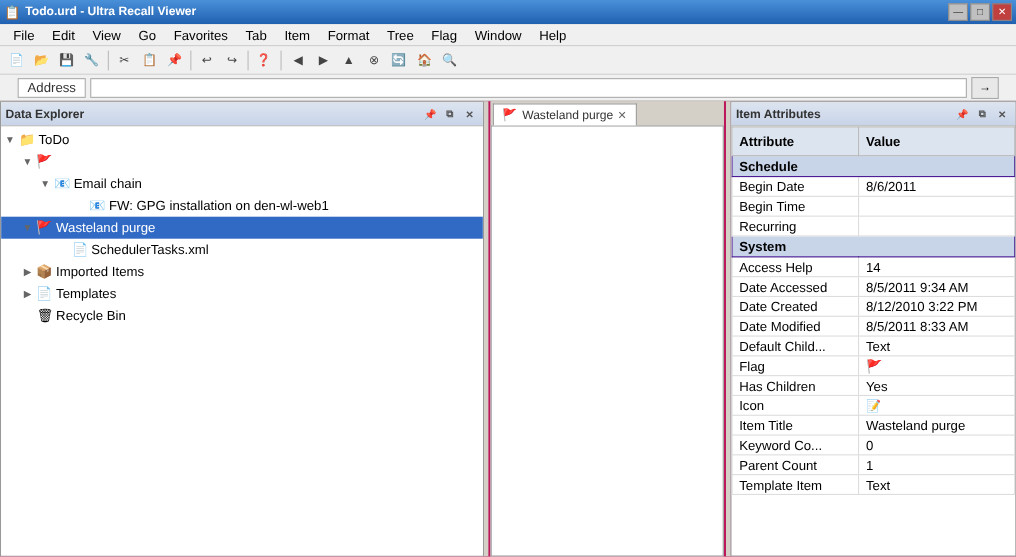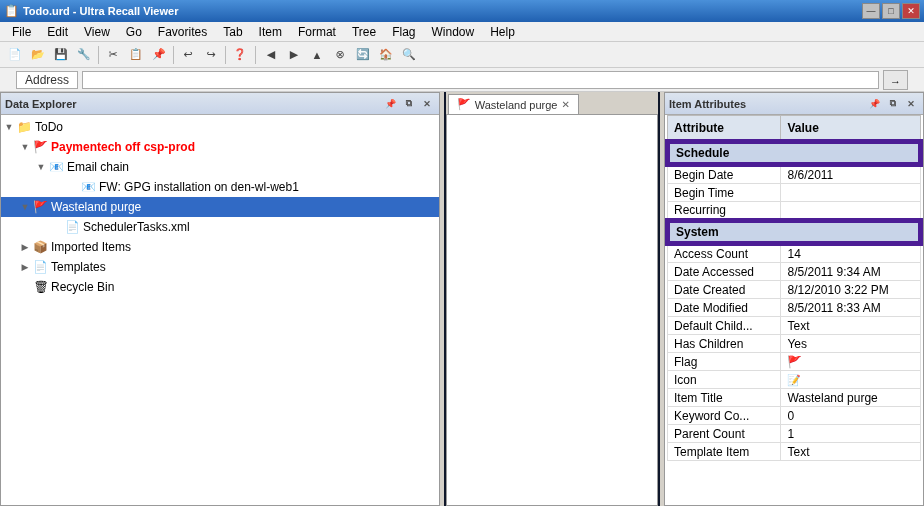--- a/index.html
+++ b/index.html
@@ -83,21 +83,21 @@
     .address-go {
       height: 20px; padding: 0 6px; background: #e8e8e8;
       border: 1px solid #aaa; cursor: pointer; font-size: 11px;
       display: flex; align-items: center;
     }
 
     
     .main-area {
       display: flex;
       height: calc(506px - 22px - 20px - 26px - 24px);
-      background: #0f172a;
+      background: #be185d;
       justify-content: center;
     }
 
     
     .panel {
       display: flex;
       flex-direction: column;
       background: white;
       border: 1px solid #999;
     }
@@ -225,21 +225,21 @@
       height: 26px;
     }
     .attr-table td {
       border: 1px solid #ddd;
       padding: 1px 6px;
       height: 18px;
     }
     .attr-section-header td {
       background: #c8d4e8;
       font-weight: bold;
-      border: 5px solid #4c1d95;
+      border: 1px solid #4c1d95;
       padding: 2px 6px;
     }
     .flag-icon { color: red; font-size: 12px; }
     .icon-img { font-size: 11px; }
 
     
     .attrs-scroll {
       flex: 1;
       overflow: auto;
     }
@@ -328,21 +328,20 @@
 
       <div class="tree-item">
         <span class="tree-expand">▼</span>
         <span class="tree-icon">📁</span>
         <span class="item-label">ToDo</span>
       </div>
 
       <div class="tree-item" style="padding-left:16px">
         <span class="tree-expand">▼</span>
         <span class="tree-icon" style="color:red;">🚩</span>
-        <span class="item-label red">Paymentech off csp-prod</span>
       </div>
 
       <div class="tree-item" style="padding-left:32px">
         <span class="tree-expand">▼</span>
         <span class="tree-icon">📧</span>
         <span class="item-label">Email chain</span>
       </div>
 
       <div class="tree-item" style="padding-left:64px">
         <span class="tree-expand">&nbsp;</span>
@@ -431,50 +430,50 @@
           </tr>
           <tr>
             <td>Recurring</td>
             <td></td>
           </tr>
 
           <tr class="attr-section-header">
             <td colspan="2">System</td>
           </tr>
           <tr>
-            <td>Access Count</td>
+            <td>Access Help</td>
             <td>14</td>
           </tr>
           <tr>
             <td>Date Accessed</td>
             <td>8/5/2011 9:34 AM</td>
           </tr>
           <tr>
             <td>Date Created</td>
             <td>8/12/2010 3:22 PM</td>
           </tr>
           <tr>
             <td>Date Modified</td>
             <td>8/5/2011 8:33 AM</td>
           </tr>
           <tr>
             <td>Default Child...</td>
             <td>Text</td>
-          </tr>
-          <tr>
-            <td>Has Children</td>
-            <td>Yes</td>
           </tr>
           <tr>
             <td>Flag</td>
             <td>
               <span class="flag-icon">🚩</span>
             </td>
           </tr>
           <tr>
+            <td>Has Children</td>
+            <td>Yes</td>
+          </tr>
+          <tr>
             <td>Icon</td>
             <td>
               <span class="icon-img">📝</span>
             </td>
           </tr>
           <tr>
             <td>Item Title</td>
             <td>Wasteland purge</td>
           </tr>
           <tr>

